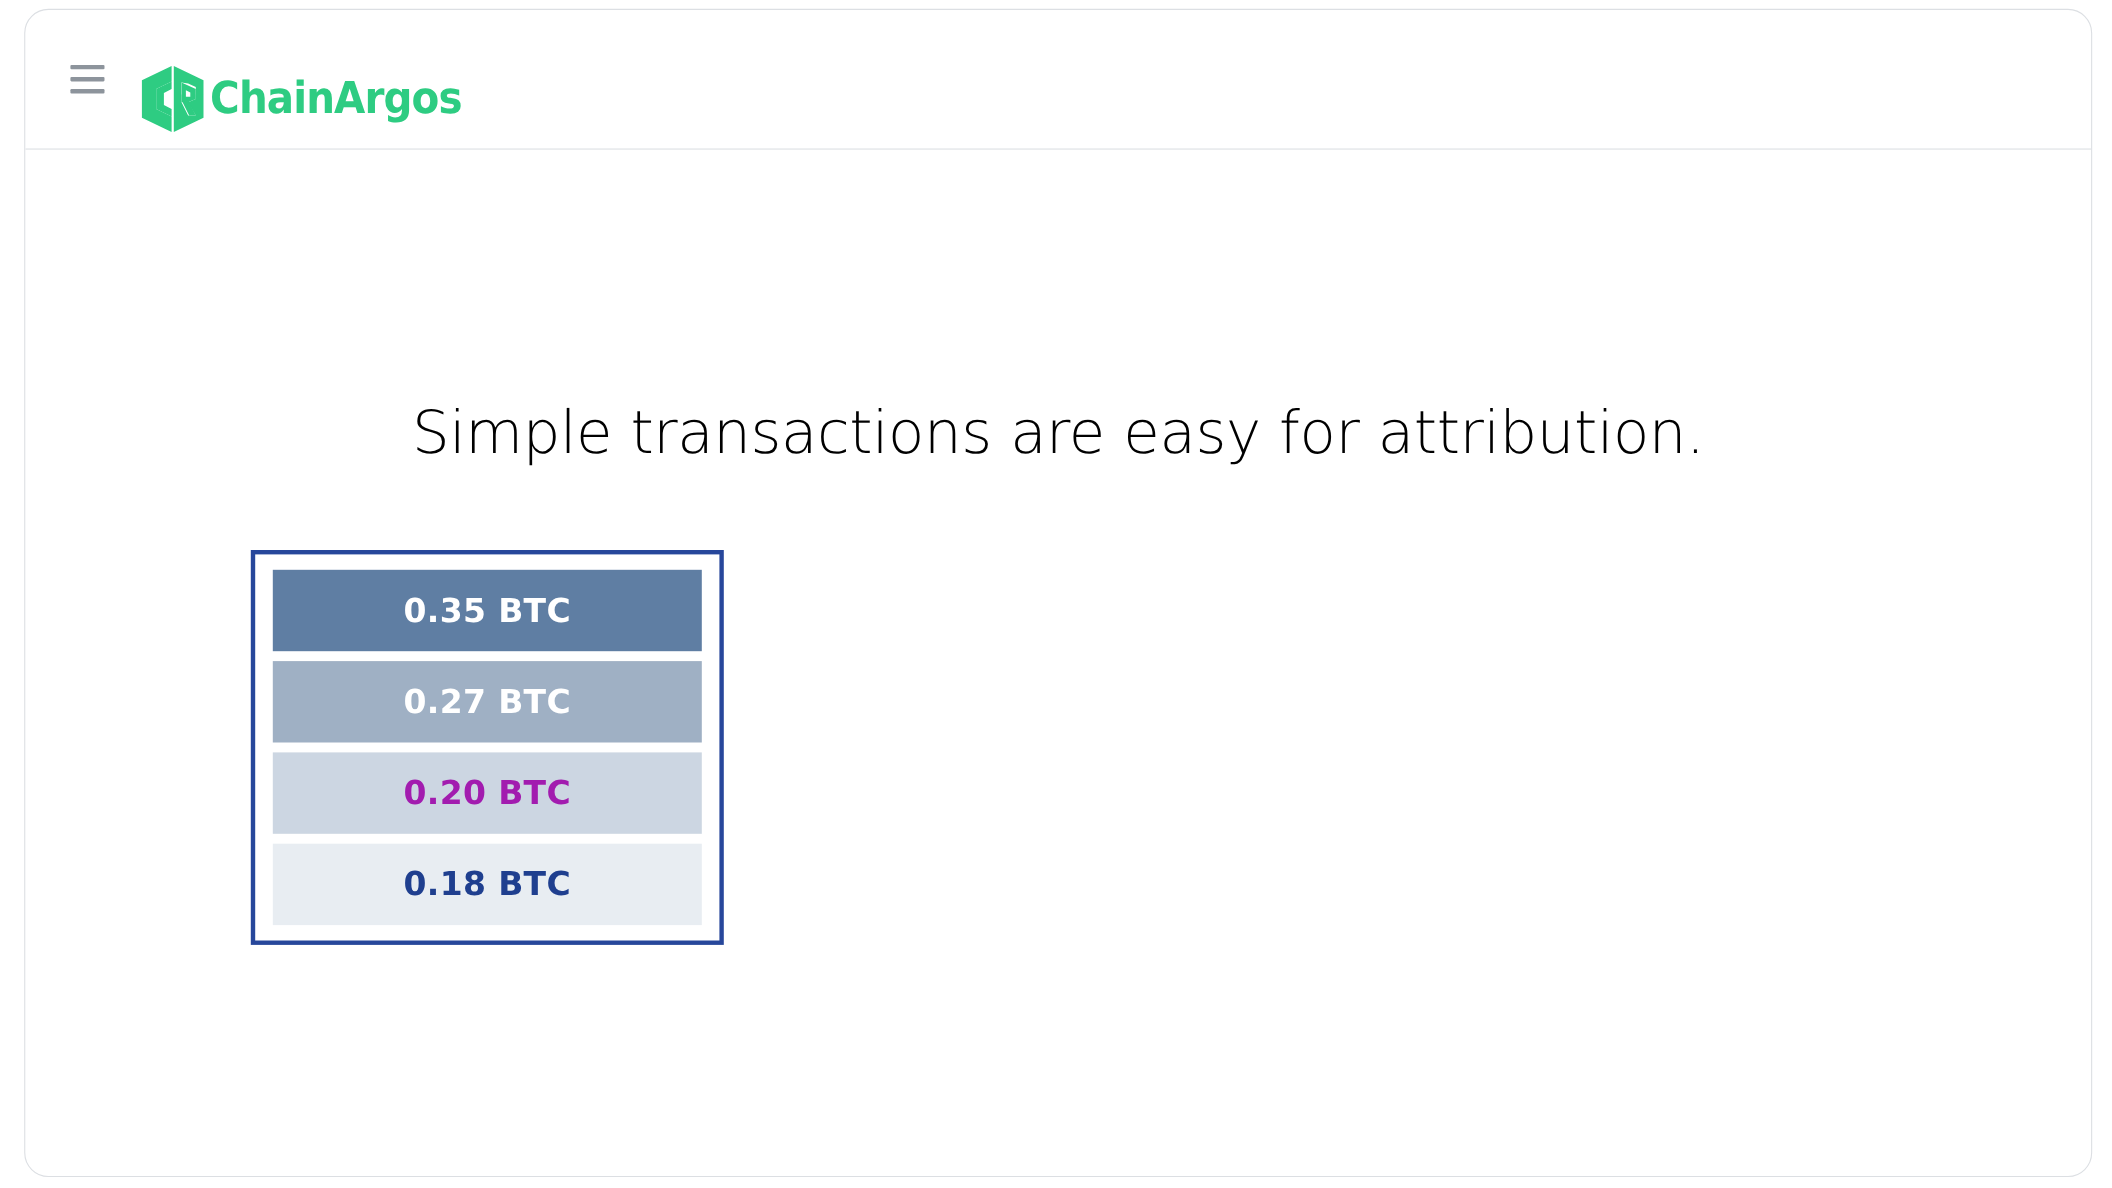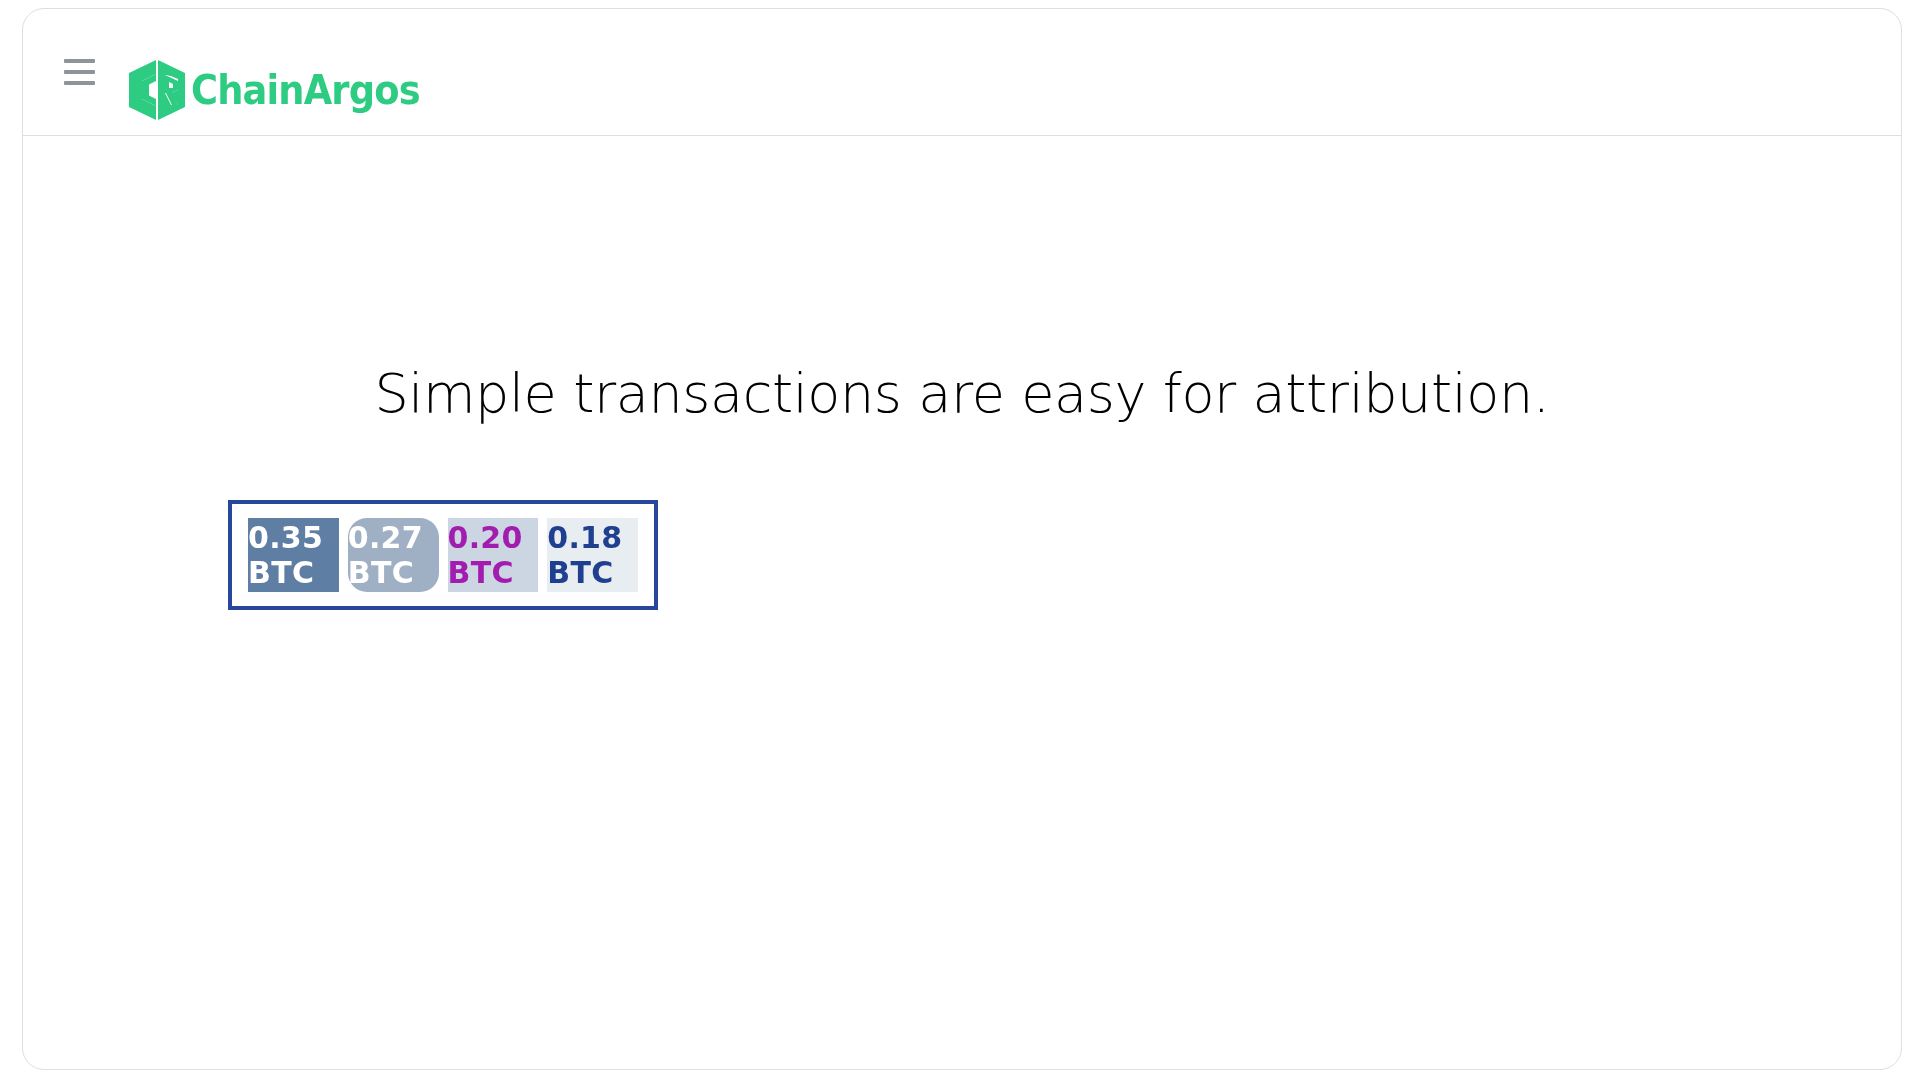--- a/index.html
+++ b/index.html
@@ -122,21 +122,21 @@
     letter-spacing: 0.6px;
     color: #111111;
     margin-bottom: 13px;
   }
 
   .wallet-box {
     border: 4px solid #27479b;
     background: #ffffff;
     padding: 14px 16px;
     display: flex;
-    flex-direction: row;
+    flex-direction: column;
     gap: 9px;
     width: 430px;
   }
 
   .utxo-bar {
     height: 74px;
     display: flex;
     align-items: center;
     justify-content: center;
     font-family: "DejaVu Sans", sans-serif;
@@ -180,21 +180,21 @@
 
     <div class="wallet-block">
 
 
       <div class="wallet-box">
 
         <div class="utxo-bar" style="background:#5f7ea3; color:#ffffff;">
           <span>0.35 BTC</span>
         </div>
 
-        <div class="utxo-bar" style="background:#9fb0c4; color:#ffffff;border-radius:19px;">
+        <div class="utxo-bar" style="background:#9fb0c4; color:#ffffff;">
           <span>0.27 BTC</span>
         </div>
 
         <div class="utxo-bar" style="background:#ccd6e2; color:#a21caf;">
           <span>0.20 BTC</span>
         </div>
 
         <div class="utxo-bar" style="background:#e8edf2; color:#1f3f8f;">
           <span>0.18 BTC</span>
         </div>

